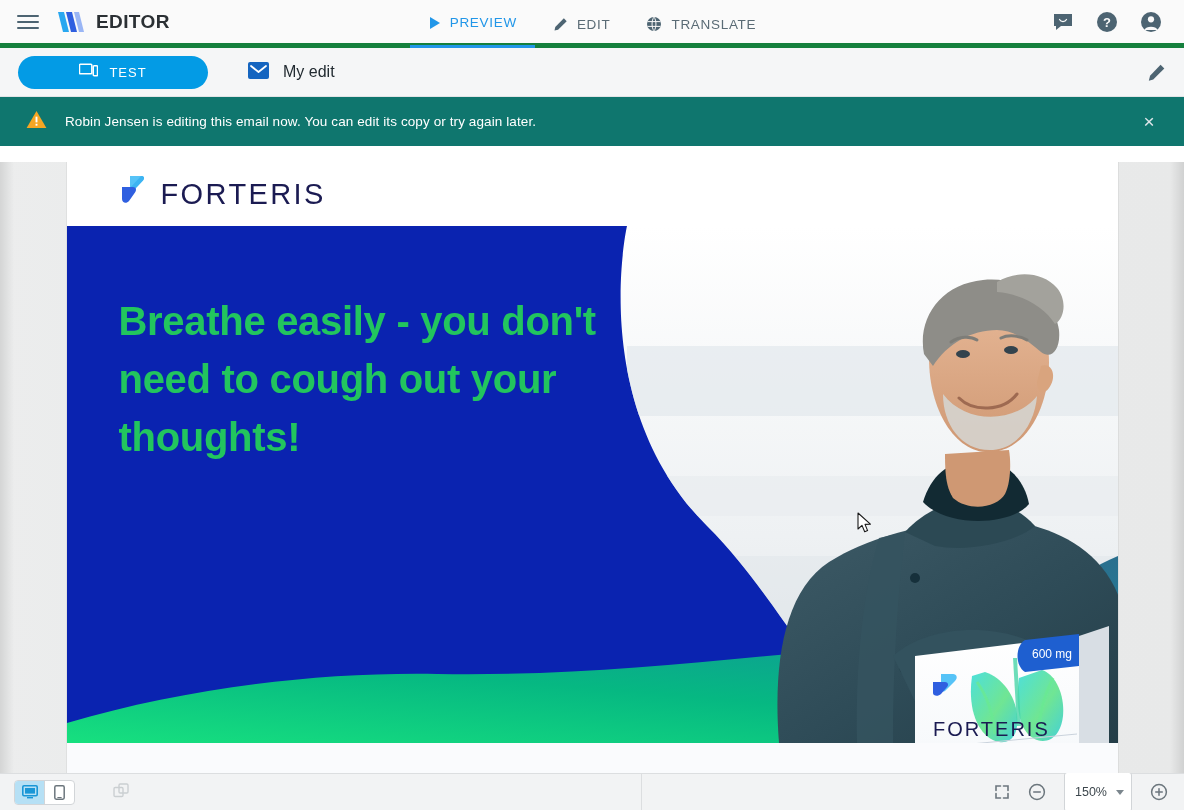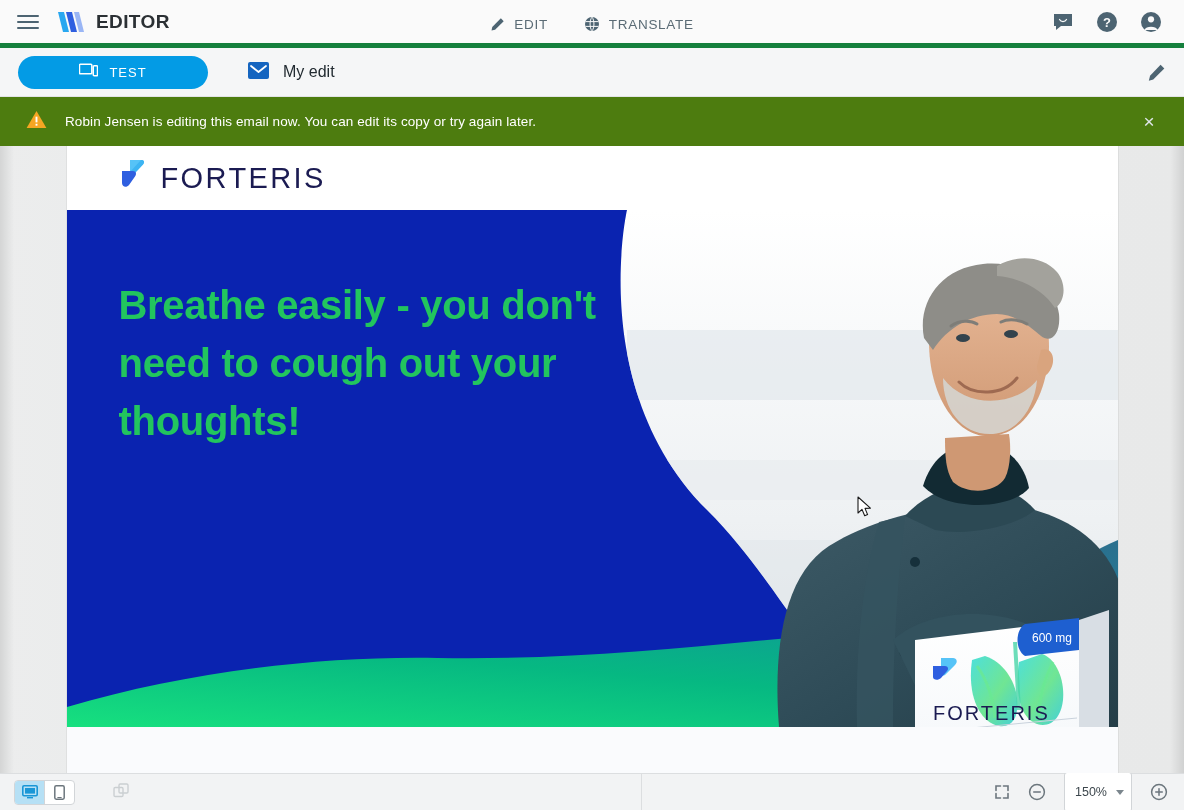--- a/index.html
+++ b/index.html
@@ -70,37 +70,37 @@
     min-width: 190px;
   }
   .email-item {
     display: flex; align-items: center; gap: 14px; margin-left: 40px; cursor: pointer;
   }
   .email-label { font-size: 16px; color: #222b31; }
   .pencil-right { margin-left: auto; cursor: pointer; display:flex; }
 
   
   .notice {
-    height: 49px; flex: 0 0 49px; background: #4d7c0f;
+    height: 49px; flex: 0 0 49px; background: #0f766e;
     display: flex; align-items: center; padding: 0 18px 0 26px; justify-content: center;
   }
   .notice-text {
     color: #ffffff; font-size: 13.5px; margin-left: 18px; letter-spacing: .1px;
   }
   .notice-close {
     margin-left: auto; width: 34px; height: 34px; display: flex;
     align-items: center; justify-content: center; cursor: pointer;
     color: #dfe6ea; font-size: 19px; line-height: 1;
   }
 
   
   .canvas {
     flex: 1 1 auto; position: relative; overflow: hidden;
     background: linear-gradient(90deg,#eceded 0%, #e6e8e9 35%, #e9eaea 70%, #e8e9e9 100%);
-    display: flex; justify-content: center;
+    display: flex; justify-content: center; margin-top: 16px;
   }
   .canvas::before {
     content: ""; position: absolute; left: 0; top: 0; bottom: 0; width: 14px;
     background: linear-gradient(90deg, rgba(0,0,0,.10), rgba(0,0,0,0));
     pointer-events: none; z-index: 4;
   }
   .canvas::after {
     content: ""; position: absolute; right: 0; top: 0; bottom: 0; width: 14px;
     background: linear-gradient(270deg, rgba(0,0,0,.10), rgba(0,0,0,0));
     pointer-events: none; z-index: 4;
@@ -190,20 +190,28 @@
         <svg class="brand-mark" viewBox="0 0 30 26">
           <path d="M2 3 L8 3 L13 23 L7 23 Z" fill="#29a7f0"></path>
           <path d="M10 3 L16 3 L21 23 L15 23 Z" fill="#2f5fe0"></path>
           <path d="M18 3 L23 3 L28 23 L23 23 Z" fill="#4b7df0" opacity=".55"></path>
         </svg>
       </span>
       <span class="brand-name">EDITOR</span>
     </div>
 
     <div class="tabs">
+      <div class="tab active">
+        <span>
+          <svg width="13" height="14" viewBox="0 0 13 14">
+              <path d="M2 1 L12 7 L2 13 Z" fill="#2196e8"></path>
+            </svg>
+        </span>
+        <span>PREVIEW</span>
+      </div>
       <div class="tab">
         <span>
           <svg width="15" height="15" viewBox="0 0 16 16">
             <path d="M11.6 1.4 L14.6 4.4 L5.4 13.6 L1.6 14.4 L2.4 10.6 Z" fill="#4d6472"></path>
           </svg>
         </span>
         <span>EDIT</span>
       </div>
       <div class="tab">
         <span>

